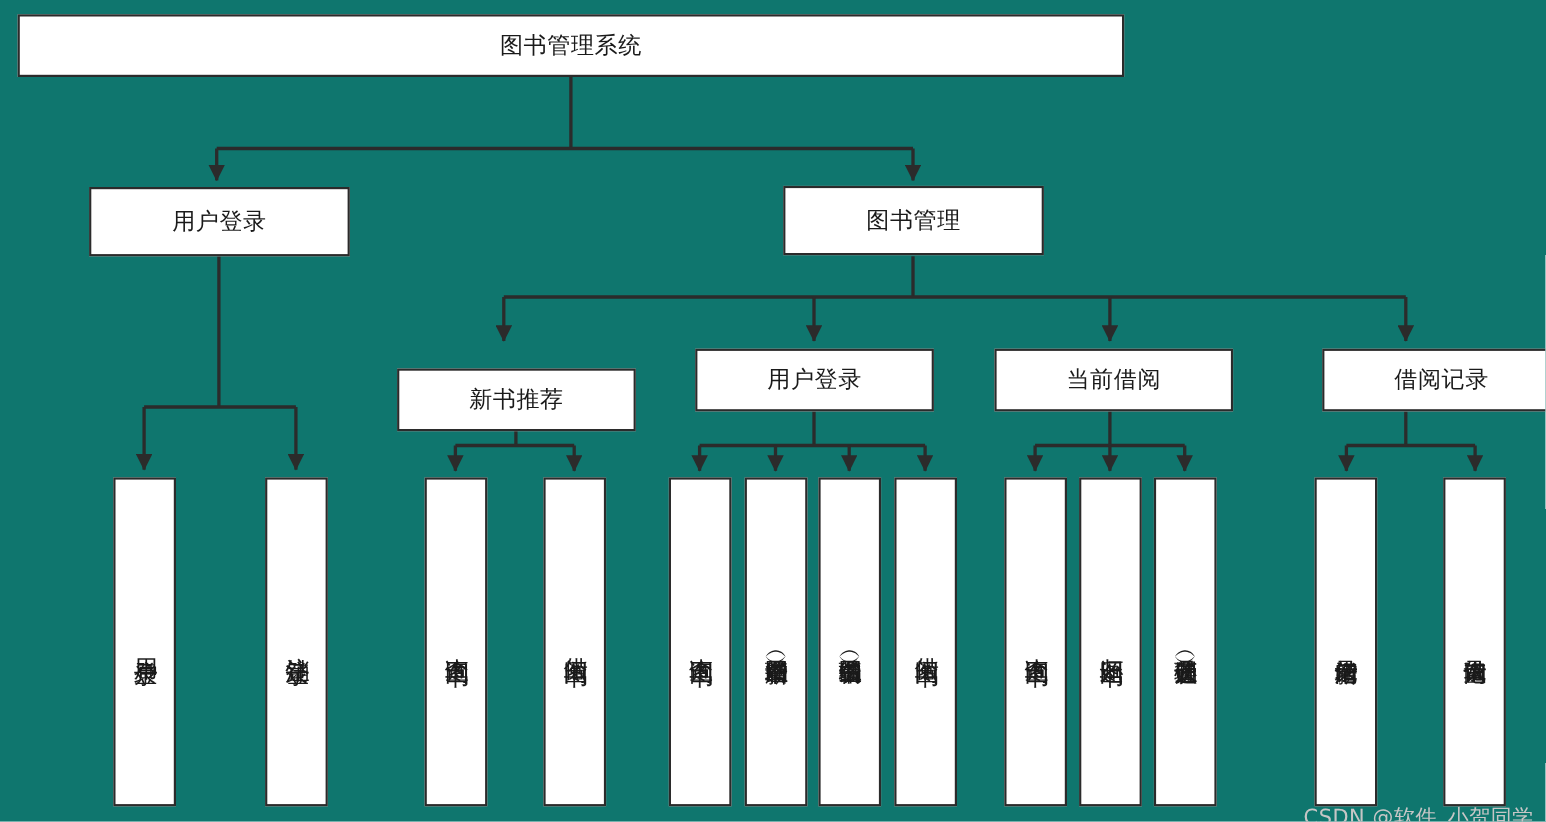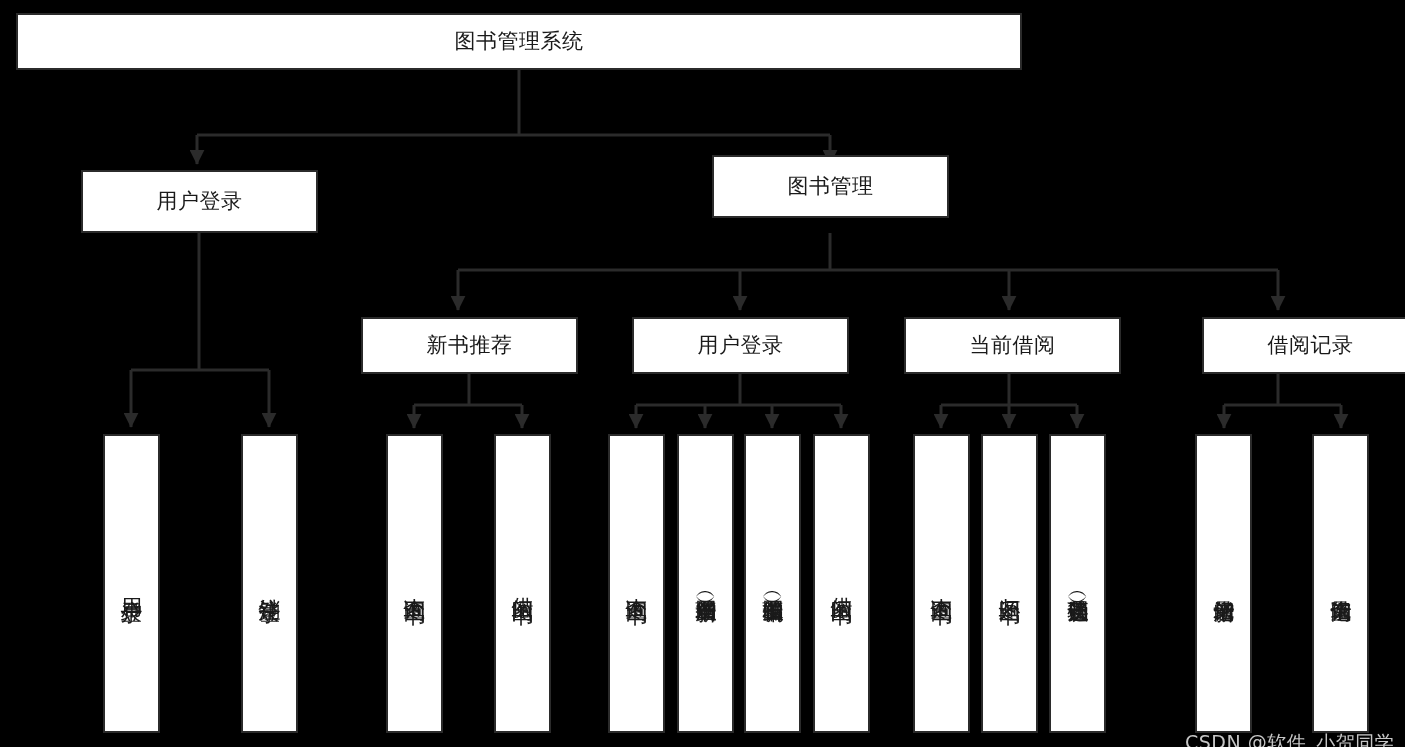--- a/index.html
+++ b/index.html
@@ -4,21 +4,21 @@
 <style>
   html, body {
     margin: 0;
     padding: 0;
     background: #ffffff;
   }
   #canvas {
     position: relative;
     width: 1405px;
     height: 747px;
-    background: #000000;
+    background: #0f766e;
     font-family: "DejaVu Sans", "Liberation Sans", sans-serif;
     overflow: hidden;
   }
   #edges {
     position: absolute;
     left: 0;
     top: 0;
     width: 1405px;
     height: 747px;
   }
@@ -129,25 +129,25 @@
     </g>
   </svg>
 
   <div class="node root horiz" style="left:16px; top:13px; width:1006px; height:57px;">
     <span class="label">图书管理系统</span>
   </div>
 
   <div class="node horiz" style="left:81px; top:170px; width:237px; height:63px;">
     <span class="label">用户登录</span>
   </div>
-  <div class="node horiz" style="left:712px; top:155px; width:237px; height:63px;">
+  <div class="node horiz" style="left:712px; top:169px; width:237px; height:63px;">
     <span class="label">图书管理</span>
   </div>
 
-  <div class="node horiz" style="left:361px; top:317px; width:217px; height:57px;">
+  <div class="node horiz" style="left:361px; top:335px; width:217px; height:57px;">
     <span class="label">新书推荐</span>
   </div>
   <div class="node horiz" style="left:632px; top:317px; width:217px; height:57px;">
     <span class="label">用户登录</span>
   </div>
   <div class="node horiz" style="left:904px; top:317px; width:217px; height:57px;">
     <span class="label">当前借阅</span>
   </div>
   <div class="node horiz" style="left:1202px; top:317px; width:217px; height:57px;">
     <span class="label">借阅记录</span>

